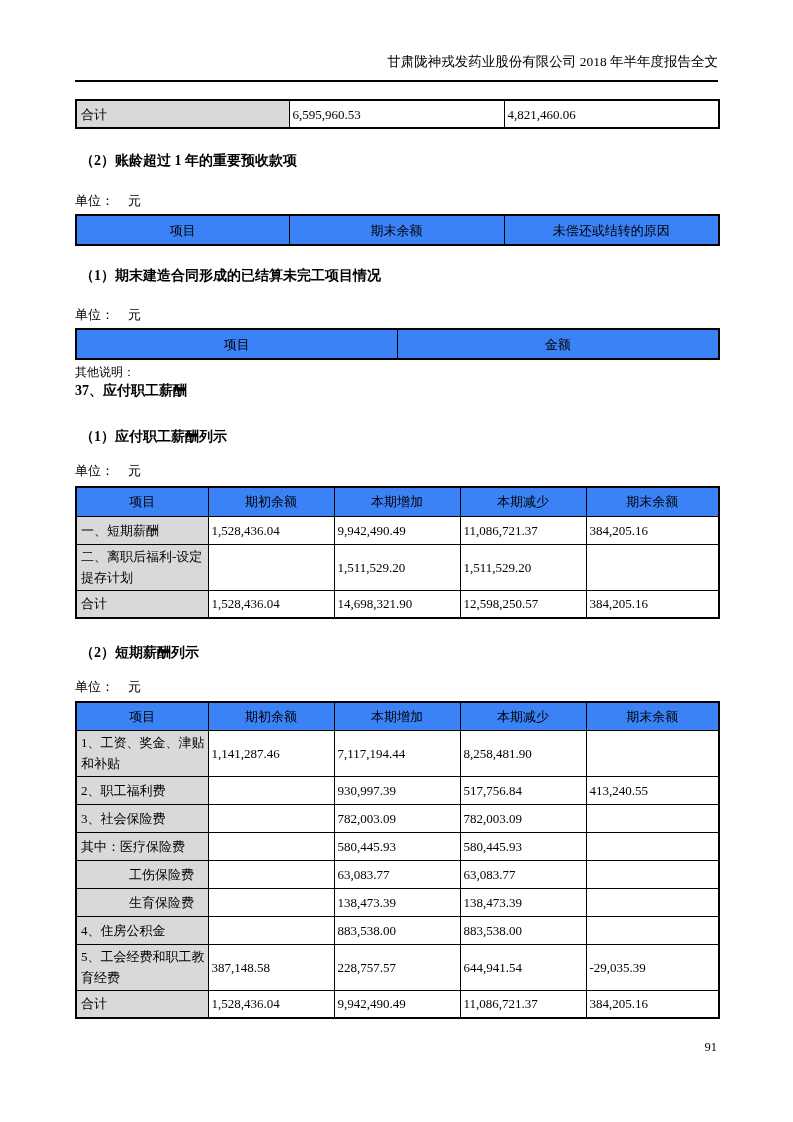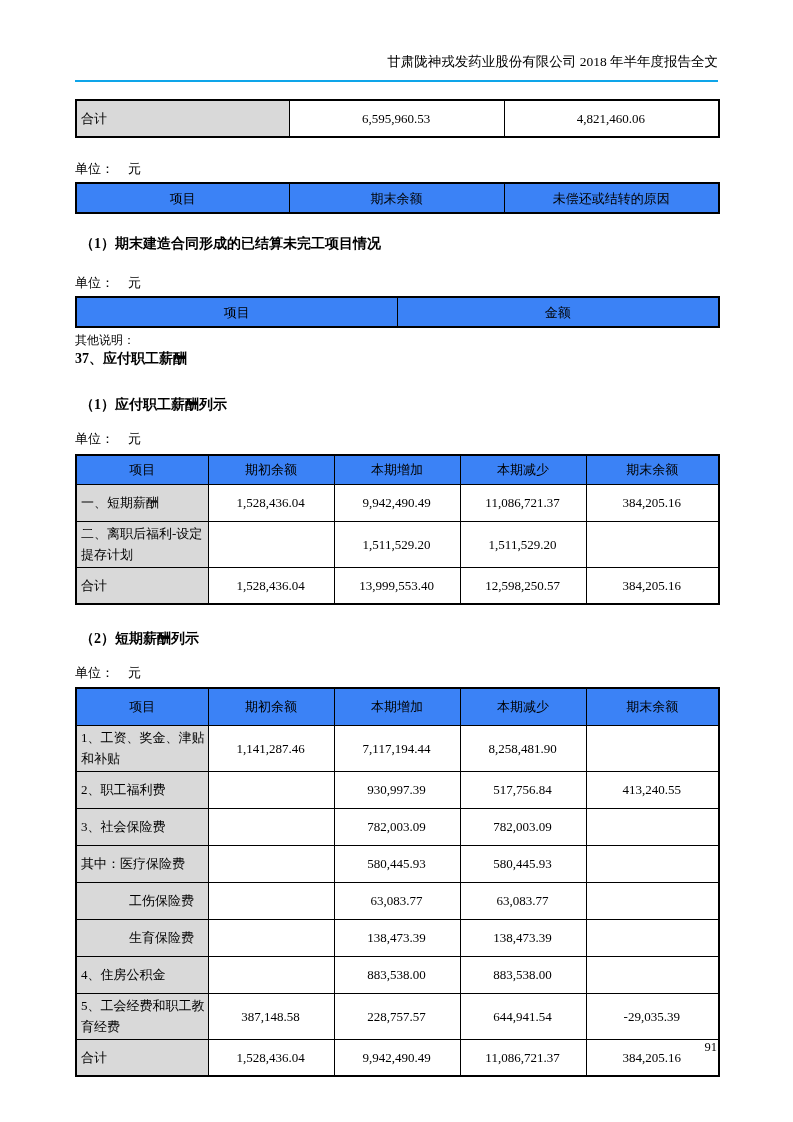--- a/index.html
+++ b/index.html
@@ -10,21 +10,21 @@
     background:#ffffff;
     font-family:"Liberation Serif","DejaVu Serif",serif;
     color:#000;
     overflow:hidden;
   }
   .content { padding:0 75px; }
 
   .doc-header {
     padding-top:53px;
     padding-bottom:9px;
-    border-bottom:2px solid #0ea5e9;
+    border-bottom:2px solid #000000;
     text-align:right;
     font-size:13.5px;
   }
 
   .unit-line {
     text-align:left;
     font-size:13px;
     height:17px;
     line-height:17px;
   }
@@ -48,24 +48,24 @@
   }
   td {
     border:1px solid #000;
     vertical-align:middle;
     line-height:21px;
     overflow:hidden;
   }
   td.gray { background:#d9d9d9; }
   td.hdr  { background:#3b82f6; text-align:center; }
   td.lbl  { text-align:left; padding:1px 3px 1px 4px; }
-  td.num  { text-align:center; padding:1px 4px 1px 3px; }
+  td.num  { text-align:left; padding:1px 4px 1px 3px; }
   td.indent1 { }
   td.indent2 { padding-left:52px; }
-  tr.h28 td { height:37px; }
+  tr.h28 td { height:28px; }
   tr.h29 td { height:29px; }
   tr.h30 td { height:30px; }
   tr.h46 td { height:46px; }
 
   .mt-t1   { margin-top:17px; }
   .mt-h2   { margin-top:22px; }
   .mt-u1   { margin-top:22px; }
   .mt-tbl  { margin-top:5px; }
   .mt-h3   { margin-top:20px; }
   .mt-u2   { margin-top:21px; }
@@ -102,20 +102,21 @@
         </colgroup>
       <tbody>
           <tr class="h28">
         <td class="gray lbl">合计</td>
         <td class="num">6,595,960.53</td>
         <td class="num">4,821,460.06</td>
       </tr>
     </tbody>
       </table>
 
+    <div class="heading sub mt-h2">（2）账龄超过 1 年的重要预收款项</div>
 
     <div class="unit-line mt-u1">
       <span>单位：</span><span class="unit-value">元</span>
     </div>
 
     <table class="mt-tbl">
       <colgroup>
           <col style="width:213px">
           <col style="width:215px">
           <col style="width:215px">
@@ -184,21 +185,21 @@
       <tr class="h46">
         <td class="gray lbl">二、离职后福利-设定提存计划</td>
         <td class="num"></td>
         <td class="num">1,511,529.20</td>
         <td class="num">1,511,529.20</td>
         <td class="num"></td>
       </tr>
       <tr class="h28">
         <td class="gray lbl">合计</td>
         <td class="num">1,528,436.04</td>
-        <td class="num">13,999,553.40</td>
+        <td class="num">14,698,321.90</td>
         <td class="num">12,598,250.57</td>
         <td class="num">384,205.16</td>
       </tr>
     </tbody>
       </table>
 
     <div class="heading sub mt-h372">（2）短期薪酬列示</div>
 
     <div class="unit-line mt-u4">
       <span>单位：</span><span class="unit-value">元</span>

